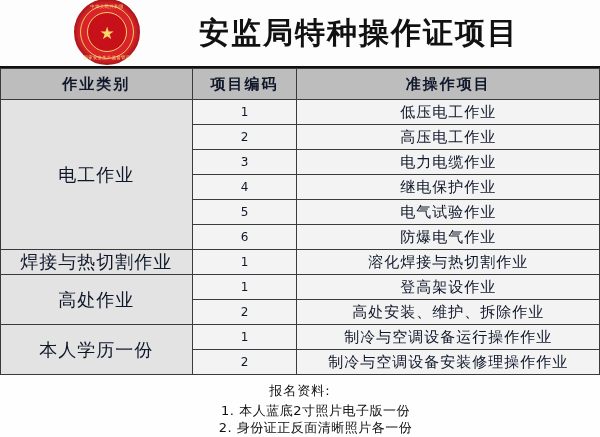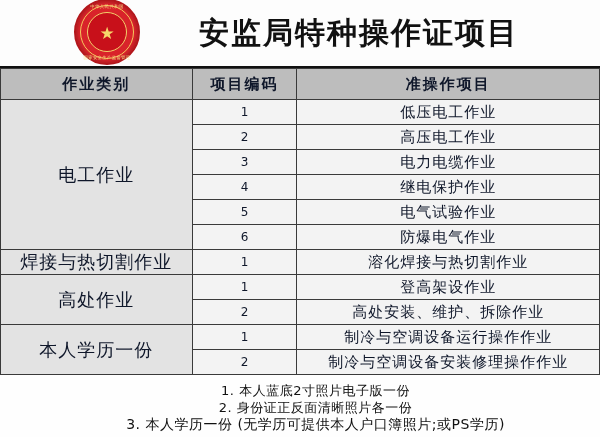--- a/index.html
+++ b/index.html
@@ -230,18 +230,19 @@
         <td class="item">制冷与空调设备运行操作作业</td>
       </tr>
       <tr>
         <td class="code">2</td>
         <td class="item">制冷与空调设备安装修理操作作业</td>
       </tr>
     </tbody>
   </table>
 
   <div class="notes">
+    <div class="n-title">报名资料:</div>
     <div class="n-line">1. 本人蓝底2寸照片电子版一份</div>
     <div class="n-line">2. 身份证正反面清晰照片各一份</div>
     <div class="n-line last">3. 本人学历一份 (无学历可提供本人户口簿照片;或PS学历)</div>
   </div>
 
 </div>
 
 </body></html>

